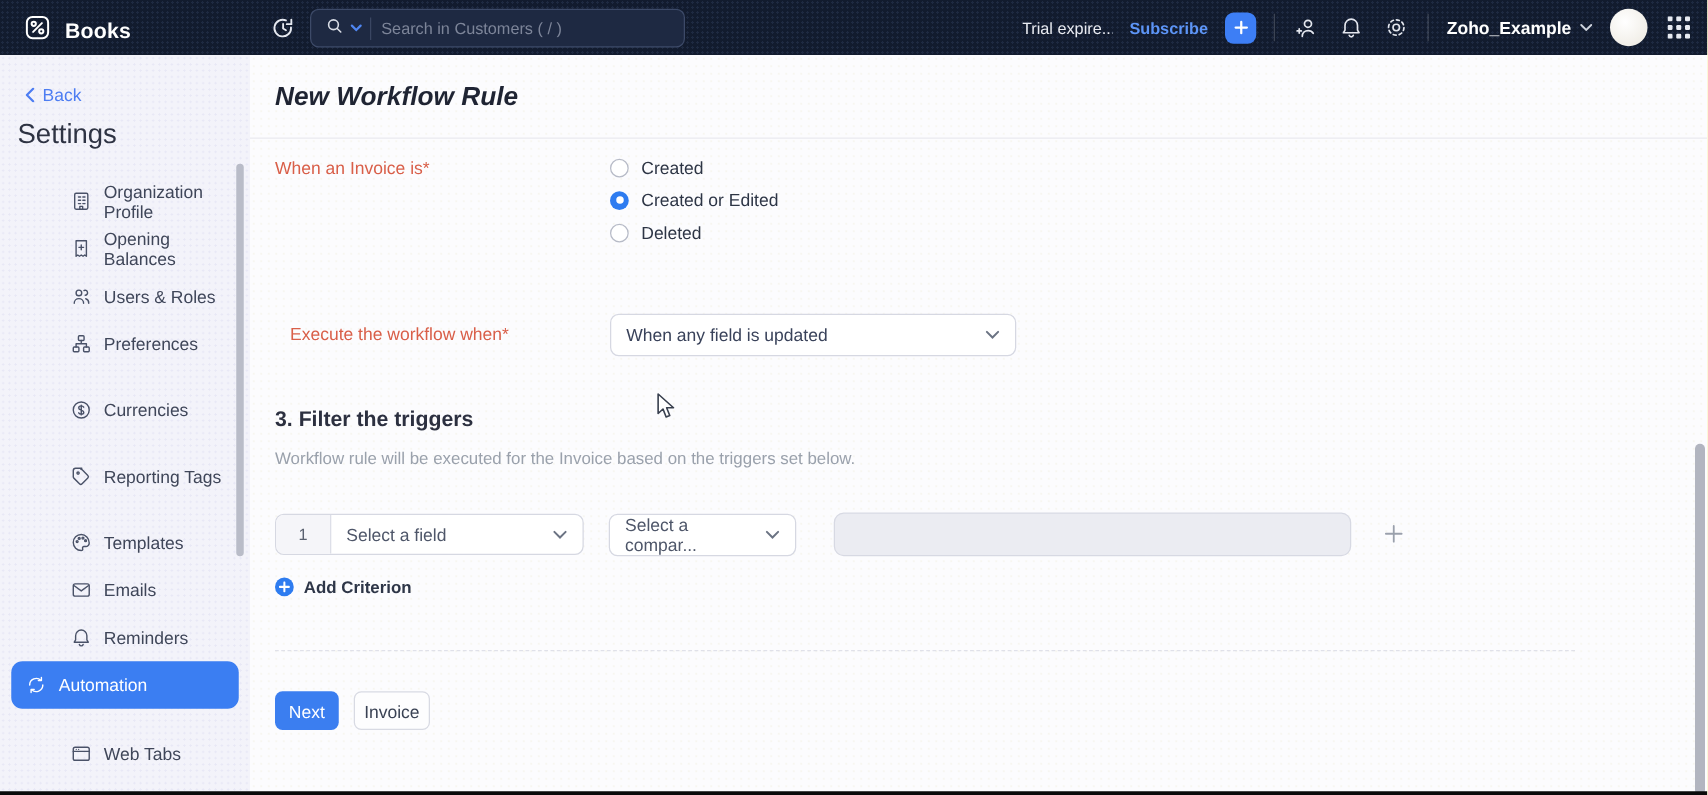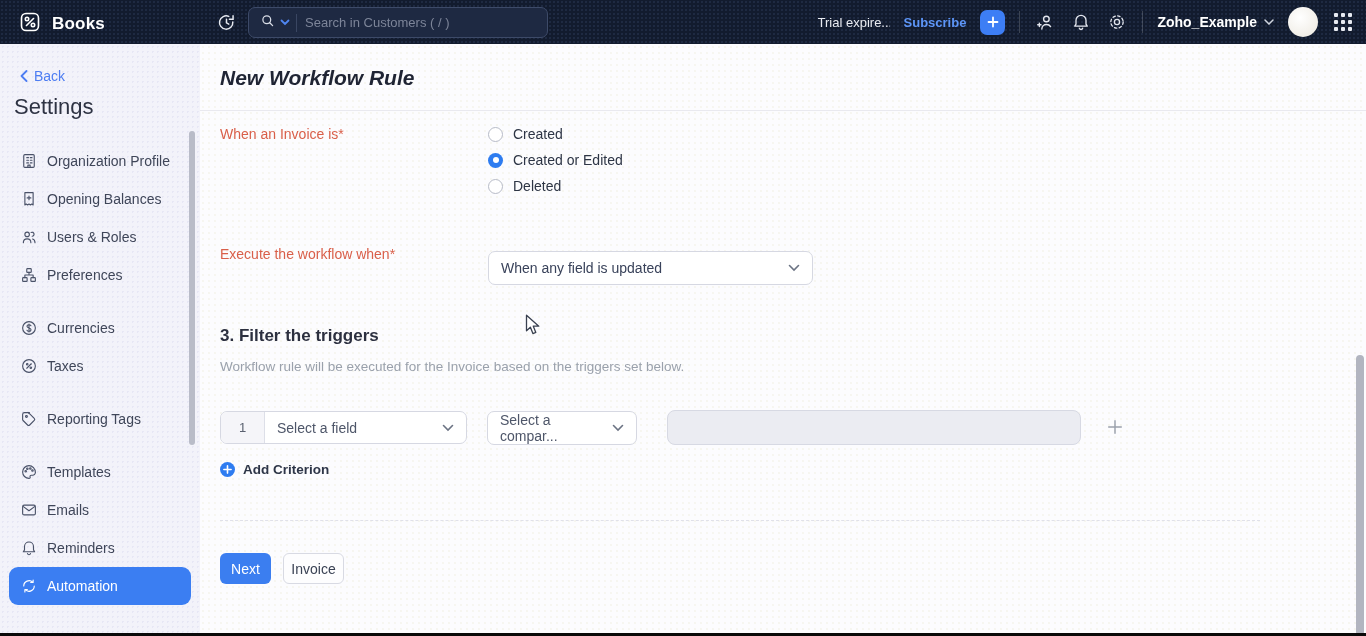--- a/index.html
+++ b/index.html
@@ -26,37 +26,37 @@
   .tb-icon { width:22px; height:22px; display:flex; align-items:center; justify-content:center; }
   .orgsel { display:flex; align-items:center; gap:7px; color:#fff; font-size:14px; font-weight:600; }
   .avatar { width:30px; height:30px; border-radius:50%; background:radial-gradient(circle at 40% 35%, #ffffff, #ece8df); }
 
   
   .sidebar { position:absolute; top:44px; left:0; width:200px; bottom:0; background:#f3f3fa;
     background-image:radial-gradient(rgba(130,130,205,.10) 1px, transparent 1px); background-size:5px 5px; overflow:hidden; z-index:2; }
   .back-link { position:absolute; left:20px; top:24px; display:flex; align-items:center; gap:6px; color:#4d7df2; font-size:14px; cursor:pointer; }
   .side-title { position:absolute; left:14px; top:50px; font-size:22px; font-weight:500; color:#2e3343;text-align:right; }
   .nav { position:absolute; top:98px; left:0; right:0; }
-  .nav-item { height:38px; display:flex; align-items:center; padding:0 10px 0 20px; gap:9px; color:#3f4659; font-size:14px; cursor:pointer; }
+  .nav-item { height:38px; display:flex; align-items:center; padding:0 10px 0 20px; gap:9px; color:#3f4659; font-size:14px; cursor:pointer;margin-left:36px; }
   .nav-item .nicon { width:18px; height:18px; flex:0 0 18px; display:flex; align-items:center; justify-content:center; color:#4a5268; }
   .nav-item svg { stroke:currentColor; fill:none; stroke-width:1.5; stroke-linecap:round; stroke-linejoin:round; }
   .nav-item.gap { margin-top:15px; }
   .nav-item.gap-sm { margin-top:17px; }
   .nav-item.active { background:#3b7ef2; border-radius:9px; margin-left:9px; margin-right:9px; padding-left:11px; color:#fff; }
   .nav-item.active .nicon { color:#fff; }
   .side-scroll { position:absolute; left:189px; top:87px; width:6px; height:314px; background:#b9bcc8; border-radius:3px; }
 
   
   .main { position:absolute; top:44px; left:200px; right:0; bottom:0; background:#fcfcfe;
     background-image:radial-gradient(rgba(200,195,120,.10) 1px, transparent 1px); background-size:6px 6px; }
   .page-title { position:absolute; left:20px; top:22px; font-size:21px; font-weight:700; color:#1f2433;font-style:italic; }
   .title-divider { position:absolute; left:0; right:0; top:66px; border-top:1px solid #e9e9ef; }
   .req-label { position:absolute; left:20px; font-size:14px; color:#d95f49; }
   .lbl-trigger { top:82px; }
-  .lbl-execute { top:202px; }
+  .lbl-execute { top:215px;margin-left:12px; }
   .radio-group { position:absolute; left:288px; top:77px; }
   .radio-row { display:flex; align-items:center; gap:10px; height:26px; cursor:pointer; }
   .radio { width:15px; height:15px; border-radius:50%; border:1.5px solid #b7bbc7; background:#fff; }
   .radio.selected { border:none; background:#2e7cf0; position:relative; }
   .radio.selected::after { content:""; position:absolute; left:4.5px; top:4.5px; width:6px; height:6px; border-radius:50%; background:#fff; }
   .radio-label { font-size:14px; color:#2d3545; }
   .select { position:absolute; height:32px; background:#fff; border:1px solid #d6d8e2; border-radius:7px;
     display:flex; align-items:center; padding:16px 12px; font-size:14px; color:#39425a; cursor:pointer; }
   .select .chev { margin-left:auto; display:flex; }
   .sel-execute { left:288px; top:207px; width:325px; }
@@ -229,31 +229,20 @@
       </div>
       <div class="nav-item gap">
         <span class="nicon">
             <svg width="18" height="18" viewBox="0 0 24 24">
               <circle cx="12" cy="12" r="8.5"></circle>
               <path d="M12 6.8v10.4M14.6 9c-.5-.9-1.5-1.4-2.6-1.4-1.5 0-2.7 1-2.7 2.2 0 2.9 5.4 1.7 5.4 4.5 0 1.3-1.2 2.2-2.7 2.2-1.2 0-2.2-.6-2.7-1.5"></path>
             </svg>
           </span>
         <span>Currencies</span>
       </div>
-      <div class="nav-item">
-        <span class="nicon">
-            <svg width="18" height="18" viewBox="0 0 24 24">
-              <circle cx="12" cy="12" r="8.5"></circle>
-              <path d="M9 15l6-6"></path>
-              <circle cx="9.6" cy="9.6" r="1"></circle>
-              <circle cx="14.4" cy="14.4" r="1"></circle>
-            </svg>
-          </span>
-        <span>Taxes</span>
-      </div>
       <div class="nav-item gap">
         <span class="nicon">
             <svg width="18" height="18" viewBox="0 0 24 24">
               <path d="M12.6 3.5H6A2.5 2.5 0 0 0 3.5 6v6.6a2 2 0 0 0 .6 1.4l6 6a2 2 0 0 0 2.8 0l6.1-6.1a2 2 0 0 0 0-2.8l-6-6a2 2 0 0 0-1.4-.6z"></path>
               <circle cx="8.6" cy="8.6" r="1.2"></circle>
             </svg>
           </span>
         <span>Reporting Tags</span>
       </div>
       <div class="nav-item gap">

